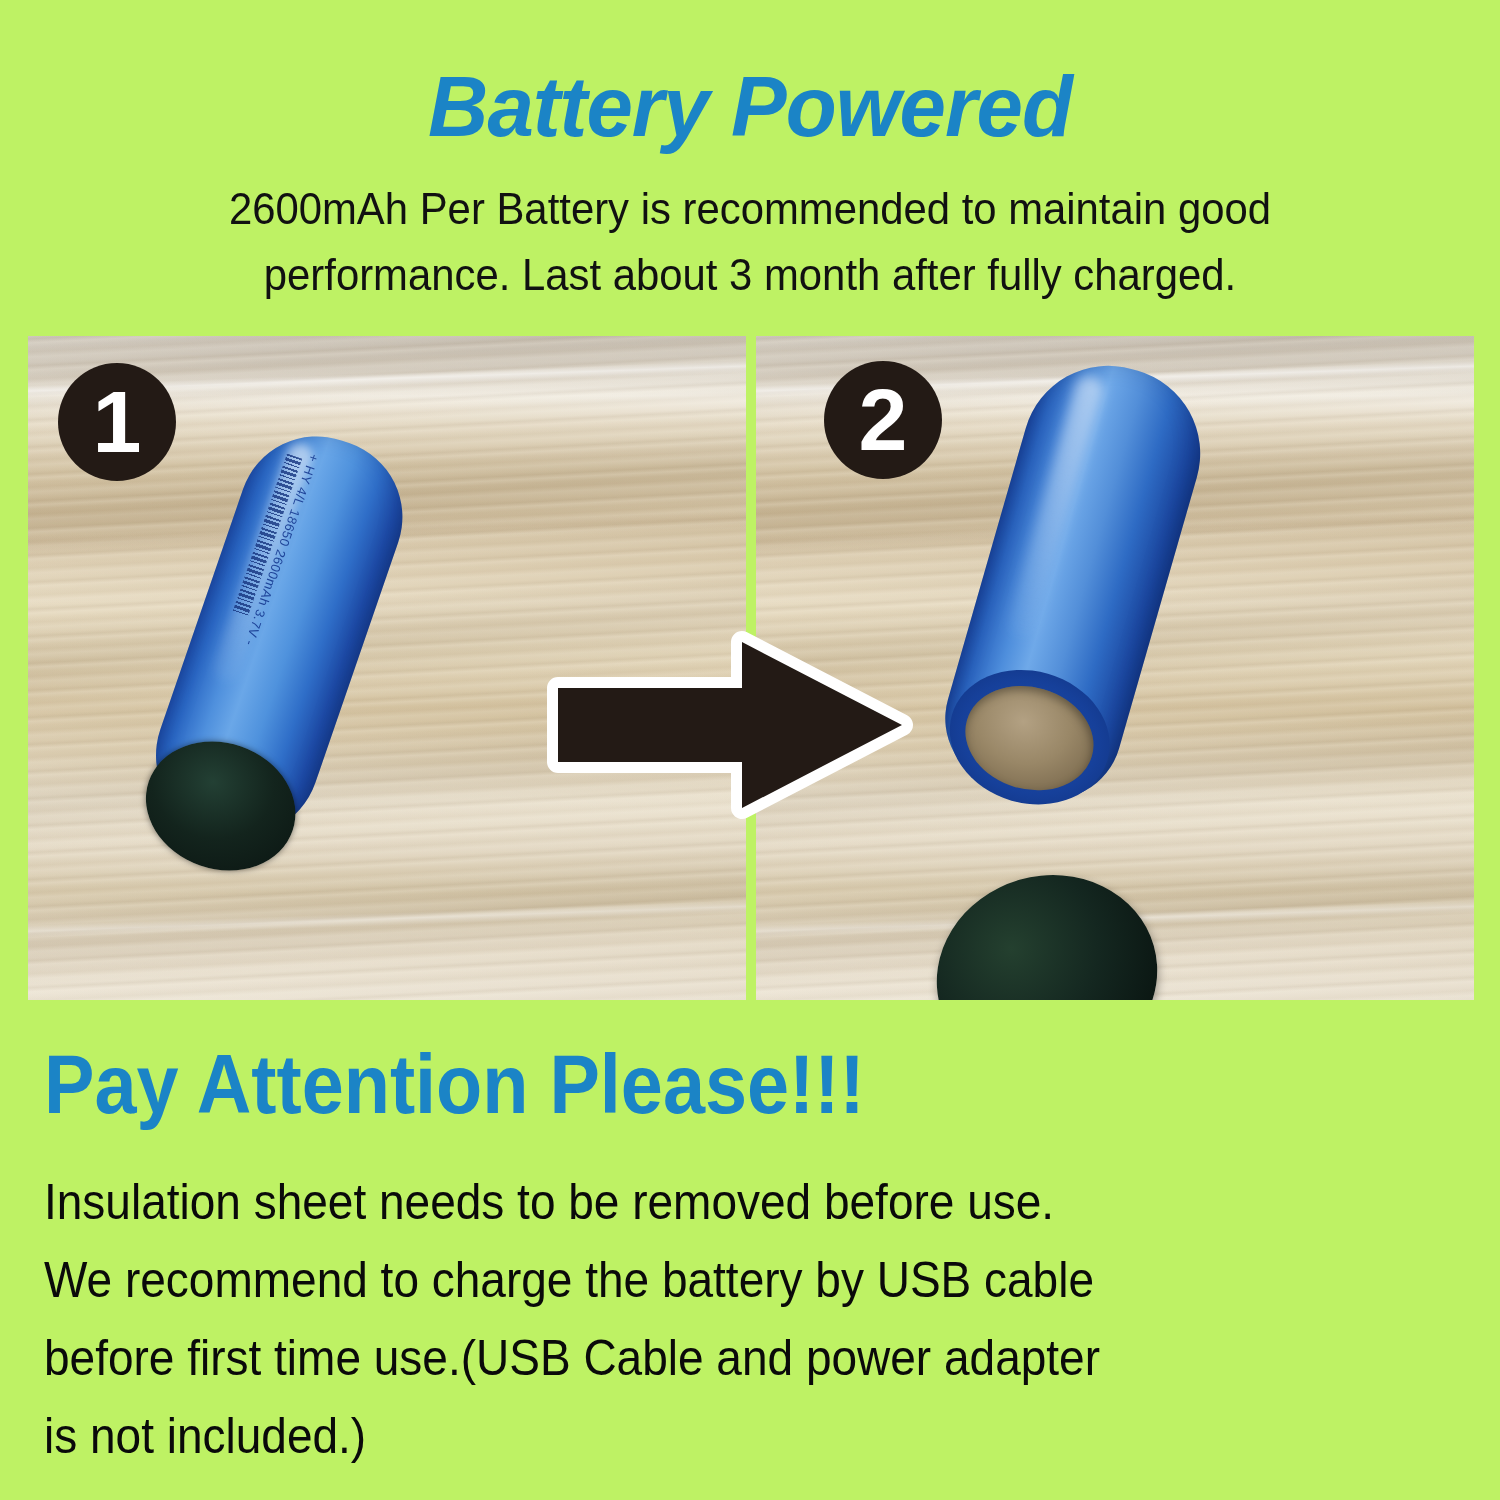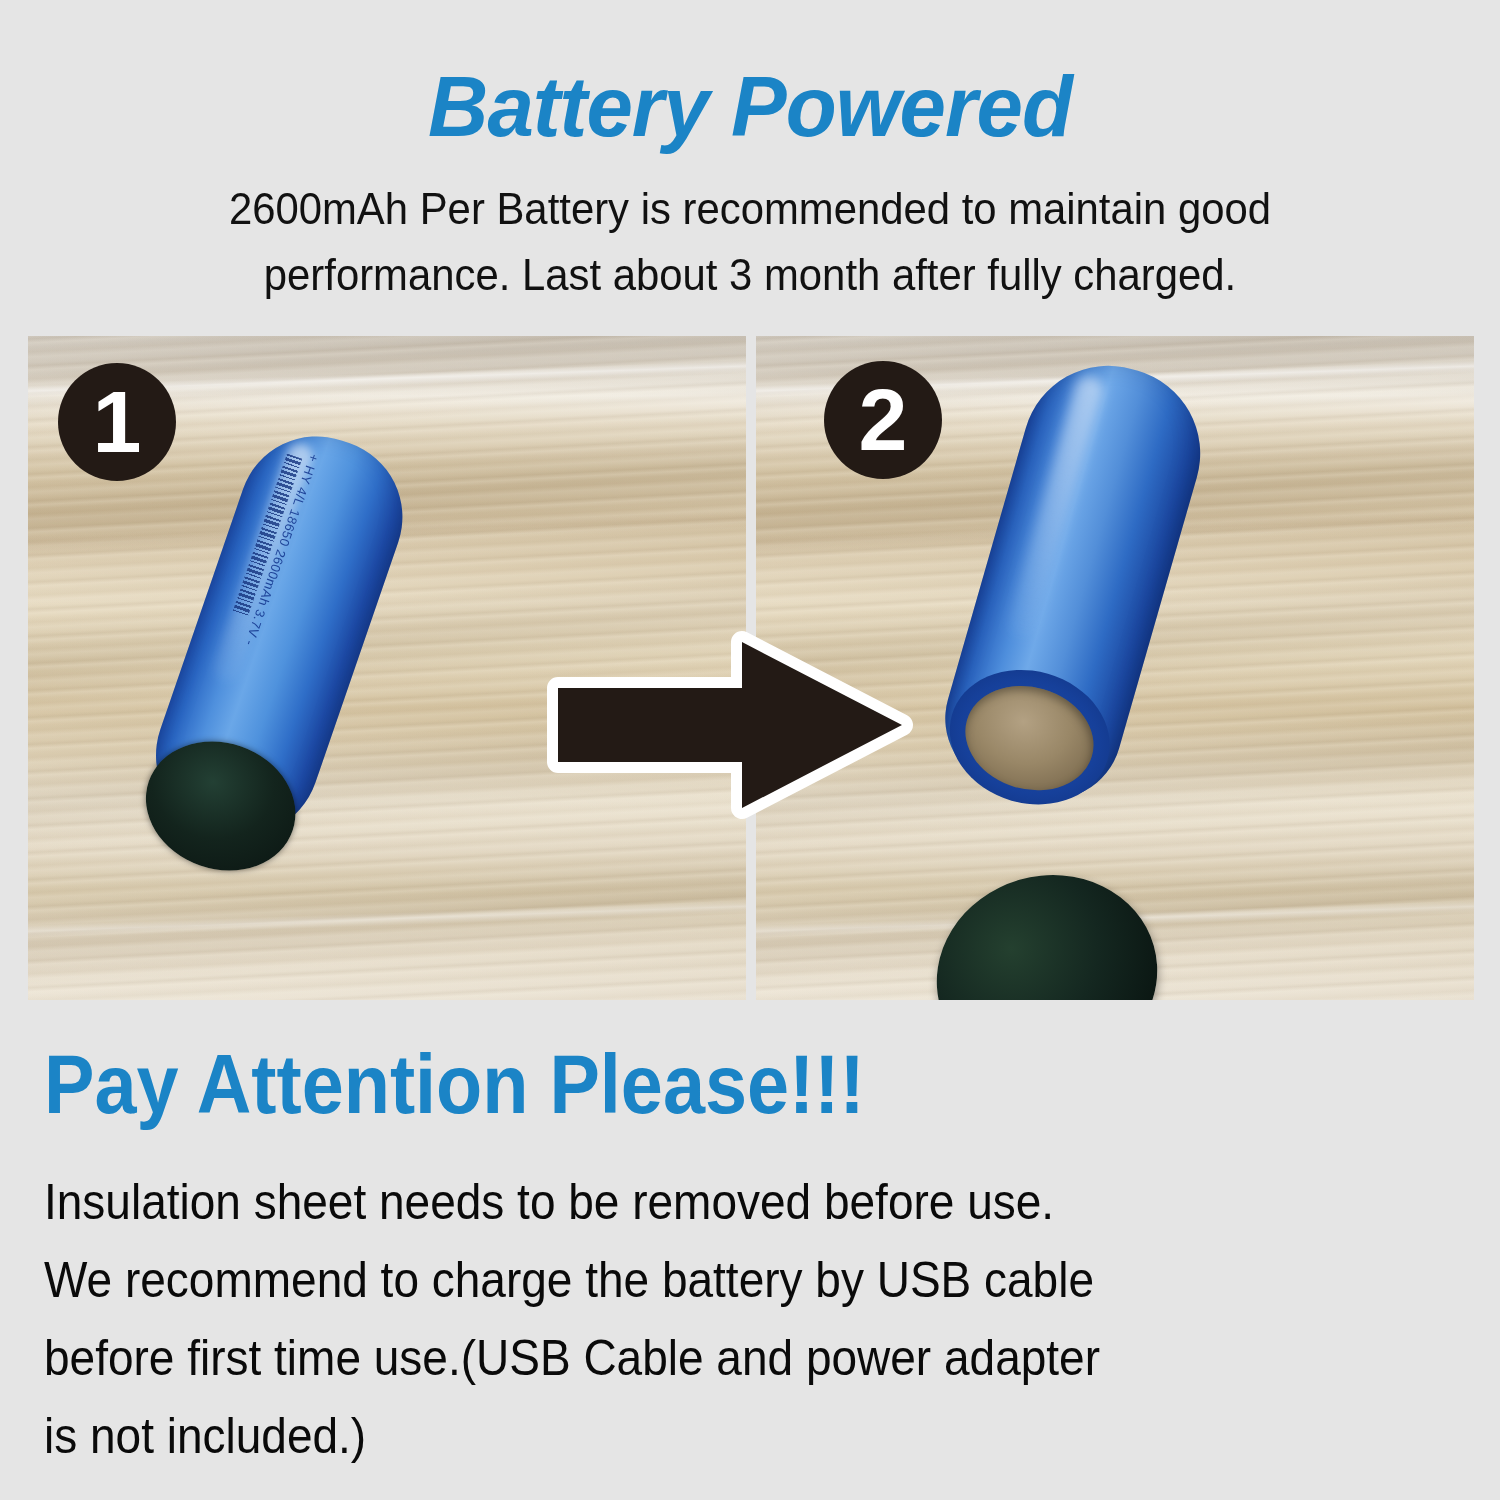--- a/index.html
+++ b/index.html
@@ -12,21 +12,21 @@
     height: 1500px;
     font-family: "Liberation Sans", sans-serif;
     overflow: hidden;
     position: relative;
   }
 
   .page {
     position: relative;
     width: 1500px;
     height: 1500px;
-    background: #e5e5e5;
+    background: #bef264;
   }
 
   
   .title-main {
     position: absolute;
     left: 0;
     top: 56px;
     width: 1500px;
     text-align: center;
     font-size: 86px;

